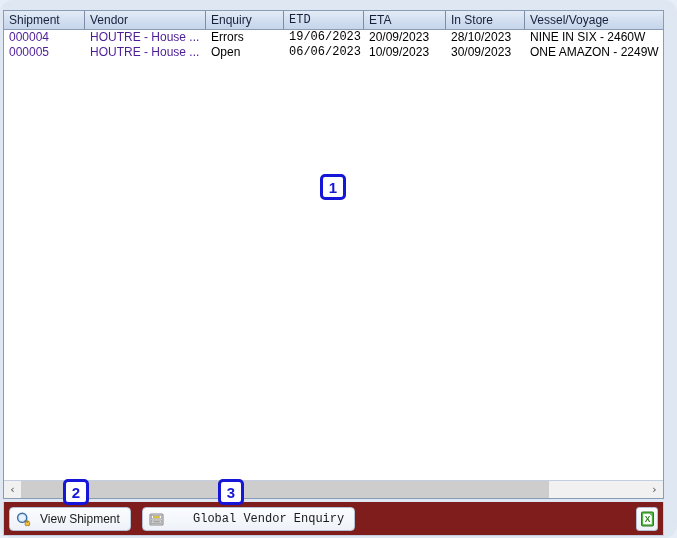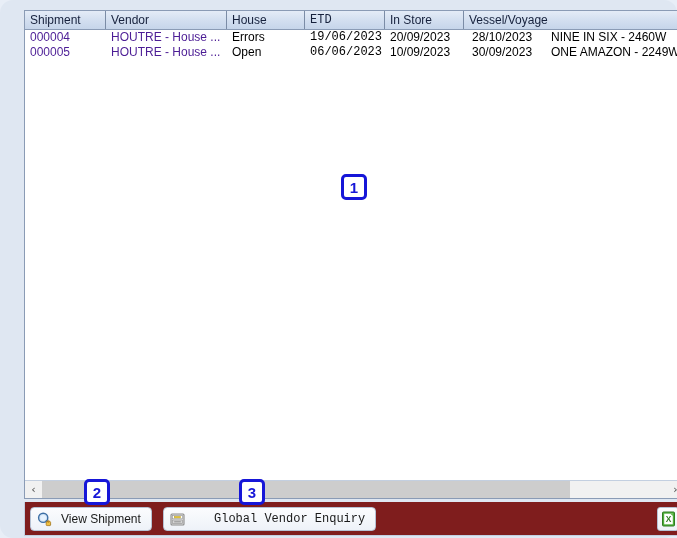--- a/index.html
+++ b/index.html
@@ -19,21 +19,21 @@
   }
 
   
   #window {
     position: absolute;
     left: 0; top: 0;
     width: 677px;
     height: 538px;
     background: #dfe7f2;
     box-sizing: border-box;
-    padding: 5px 5px 0 22px;
+    padding: 5px 5px 0 1px;
     border-radius: 13px;
   }
   #window-inner {
     position: relative;
     width: 667px;
     height: 533px;
   }
 
   
   #grid-panel {
@@ -224,22 +224,23 @@
 <body>
 
 <div id="window">
   <div id="window-inner">
 
     <div id="grid-panel">
 
       <div id="grid-header">
         <div class="hcell c0">Shipment</div>
         <div class="hcell c1">Vendor</div>
-        <div class="hcell c2">House</div>
+        <div class="hcell c2">Enquiry</div>
         <div class="hcell c3">ETD</div>
+        <div class="hcell c4">ETA</div>
         <div class="hcell c5">In Store</div>
         <div class="hcell c6">Vessel/Voyage</div>
       </div>
 
       <div id="grid-body">
         <div class="row">
           <div class="cell link c0">000004</div>
           <div class="cell link c1">HOUTRE - House ...</div>
           <div class="cell c2">Errors</div>
           <div class="cell c3">19/06/2023</div>

